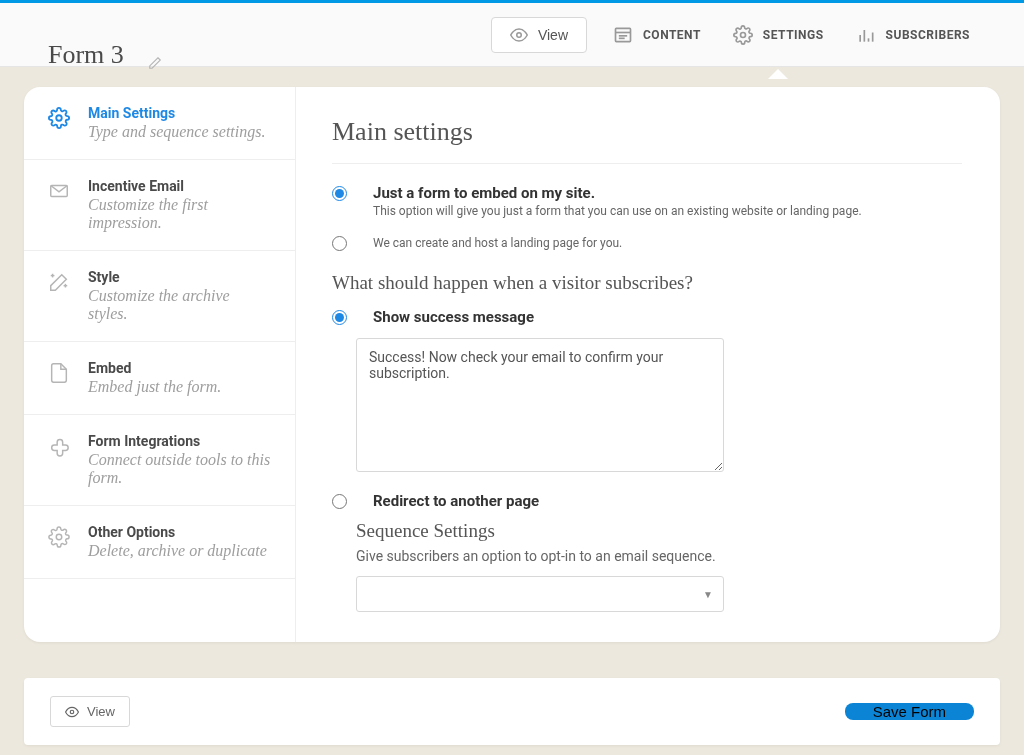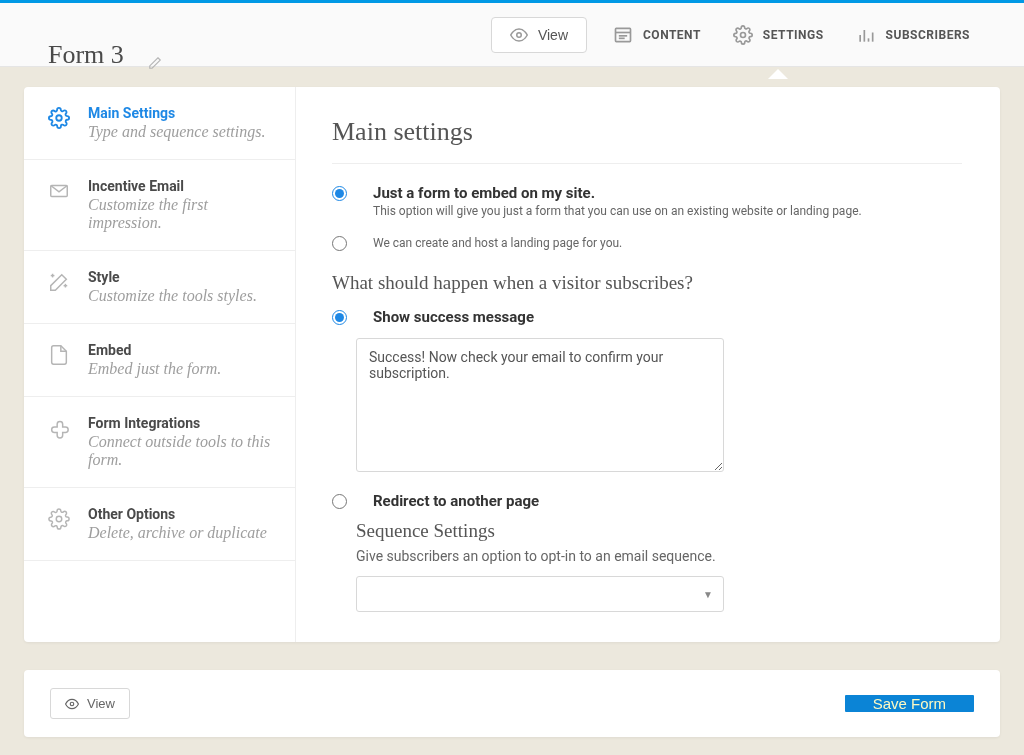--- a/index.html
+++ b/index.html
@@ -78,23 +78,23 @@
   border-right: 10px solid transparent;
   border-bottom: 10px solid #fff;
 }
 .nav-icon {
   display: inline-flex;
   align-items: center;
   justify-content: center;
   color: #999;
 }
 .panel {
-  margin: 20px 24px 28px 24px;
+  margin: 20px 24px 36px 24px;
   background: #fff;
-  border-radius: 4px;
+  border-radius: 16px;
   display: flex;
   box-shadow: 0 1px 3px rgba(0,0,0,0.06);
 }
 .sidebar {
   width: 272px;
   border-right: 1px solid #eee;
 }
 .sidebar-item {
   display: flex;
   gap: 16px;
@@ -227,23 +227,23 @@
   border: 1px solid #d8d8d8;
   background: #fff;
   border-radius: 3px;
   padding: 7px 14px;
   font-size: 13px;
   color: #666;
   cursor: pointer;
 }
 .save-btn {
   background: #0b84d6;
-  color: #fef9c3;
+  color: #000000;
   border: none;
-  border-radius: 1px;
+  border-radius: 8px;
   padding: 0 28px;
   font-size: 15px;
   cursor: pointer;
 }
 svg { display: block; }
 </style>
 </head>
 <body>
 
 <div class="topbar-accent"></div>
@@ -332,21 +332,21 @@
         <svg width="22" height="22" viewBox="0 0 24 24" fill="none" stroke="currentColor" stroke-width="1.6">
             <path d="M15 4l5 5L8 21H3v-5L15 4z"></path>
             <line x1="5" y1="3" x2="5" y2="7"></line>
             <line x1="3" y1="5" x2="7" y2="5"></line>
             <line x1="19" y1="14" x2="19" y2="18"></line>
             <line x1="17" y1="16" x2="21" y2="16"></line>
           </svg>
       </span>
       <div>
         <div class="sidebar-item-title">Style</div>
-        <div class="sidebar-item-sub">Customize the tools styles.</div>
+        <div class="sidebar-item-sub">Customize the archive styles.</div>
       </div>
     </div>
     <div class="sidebar-item">
       <span class="icon">
         <svg width="22" height="22" viewBox="0 0 24 24" fill="none" stroke="currentColor" stroke-width="1.6">
             <path d="M14 2H6a2 2 0 0 0-2 2v16a2 2 0 0 0 2 2h12a2 2 0 0 0 2-2V8l-6-6z"></path>
             <polyline points="14 2 14 8 20 8"></polyline>
           </svg>
       </span>
       <div>

